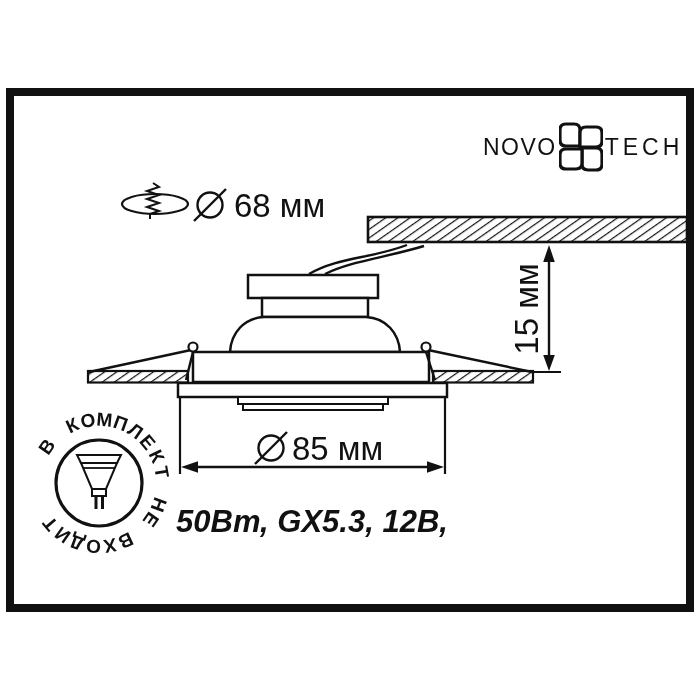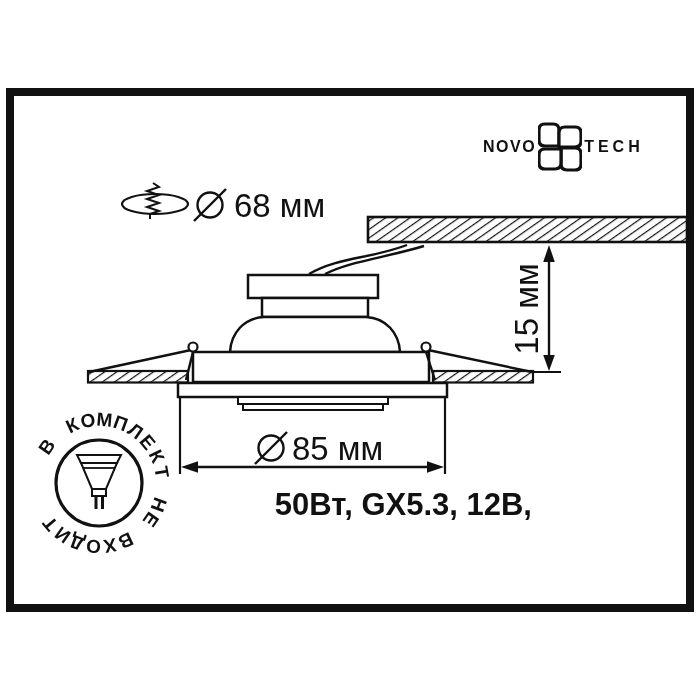--- a/index.html
+++ b/index.html
@@ -9,29 +9,29 @@
     font-family:"Liberation Sans", sans-serif; overflow:hidden;
   }
   .frame {
     position:absolute; left:6px; top:88px; width:688px; height:524px;
     border:8px solid var(--ink); box-sizing:border-box;
   }
   .logo {
     position:absolute; left:483px; top:116px; height:62px;
     display:flex; align-items:center; gap:2px; color:var(--ink);
   }
-  .logo .word { font-weight:bold; font-size:16px; letter-spacing:1.5px; }
+  .logo .word { font-weight:normal; font-size:23px; letter-spacing:1.5px; }
   .logo .word.right { letter-spacing:4px; }
   svg.scene { position:absolute; left:0; top:0; width:700px; height:700px; }
   .stroke { stroke:var(--ink); fill:none; }
   .white  { fill:#ffffff; stroke:var(--ink); }
   .dimtext { font-family:"Liberation Sans",sans-serif; font-size:33px; fill:var(--ink); }
   .specs {
-    position:absolute; left:92px; top:485px; width:440px; text-align:right;
-    color:var(--ink); font-weight:bold; font-size:31px; line-height:39px;
+    position:absolute; left:92px; top:502px; width:440px; text-align:center;
+    color:var(--ink); font-weight:bold; font-style:italic; font-size:31px; line-height:39px;
   }
   [data-name="badge-circular-text"] text {
     font-family:"Liberation Sans",sans-serif; font-weight:bold; font-size:19px; fill:var(--ink);
   }
 </style>
 </head>
 <body>
 
 <div class="canvas" data-name="spec-sheet">
 

